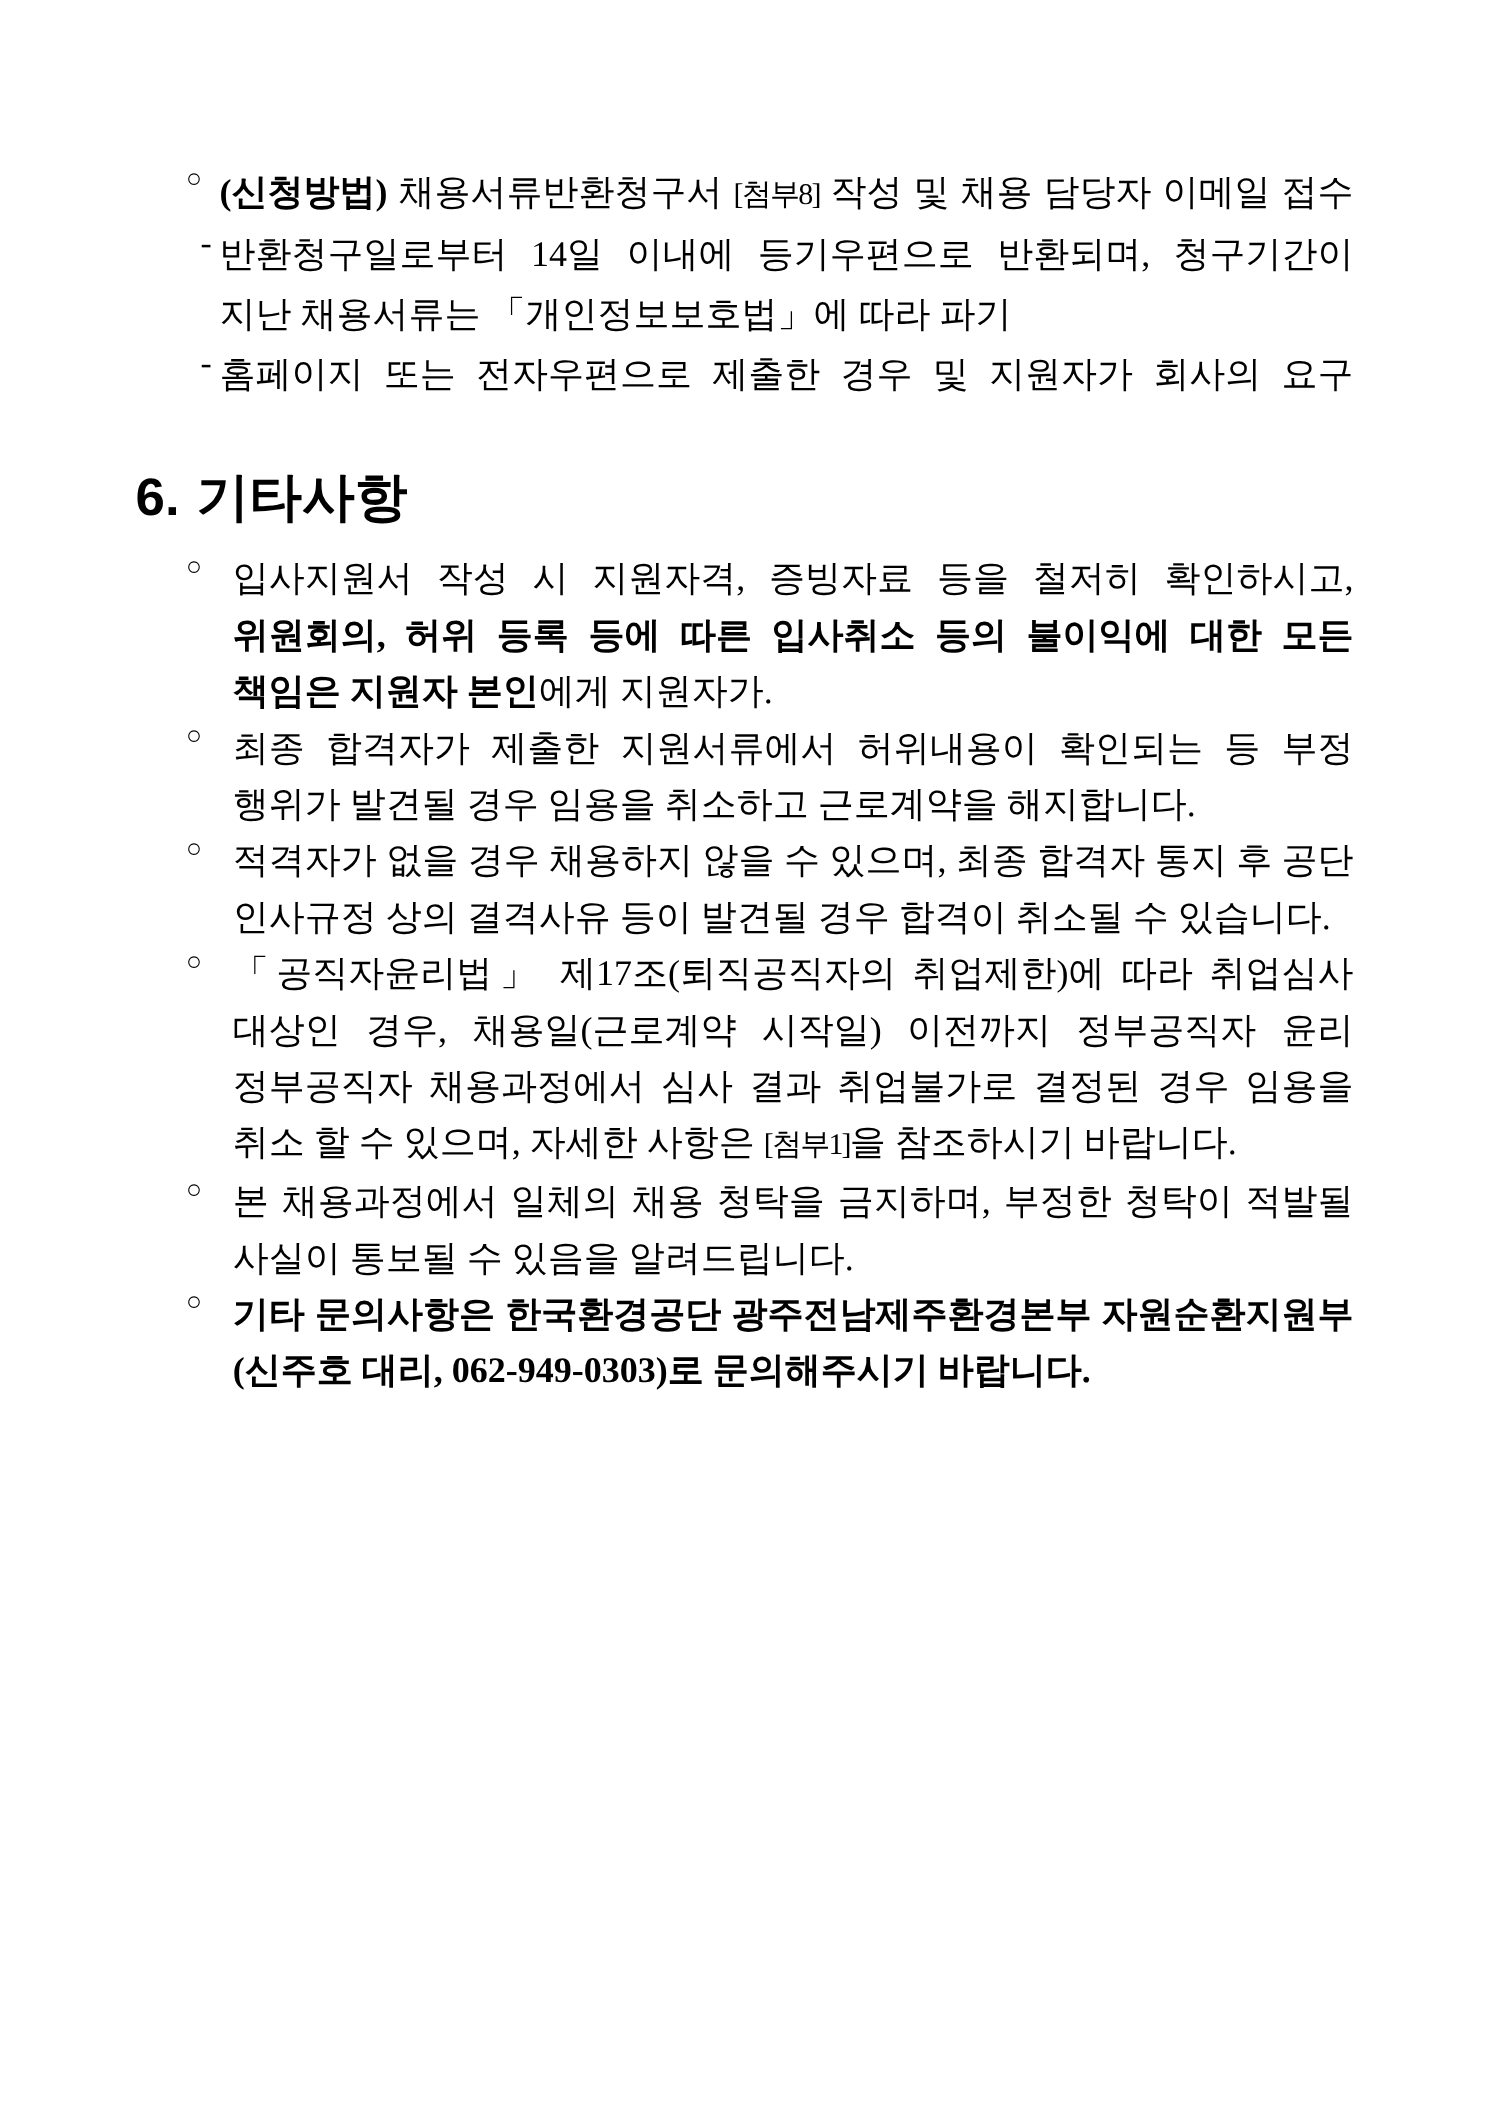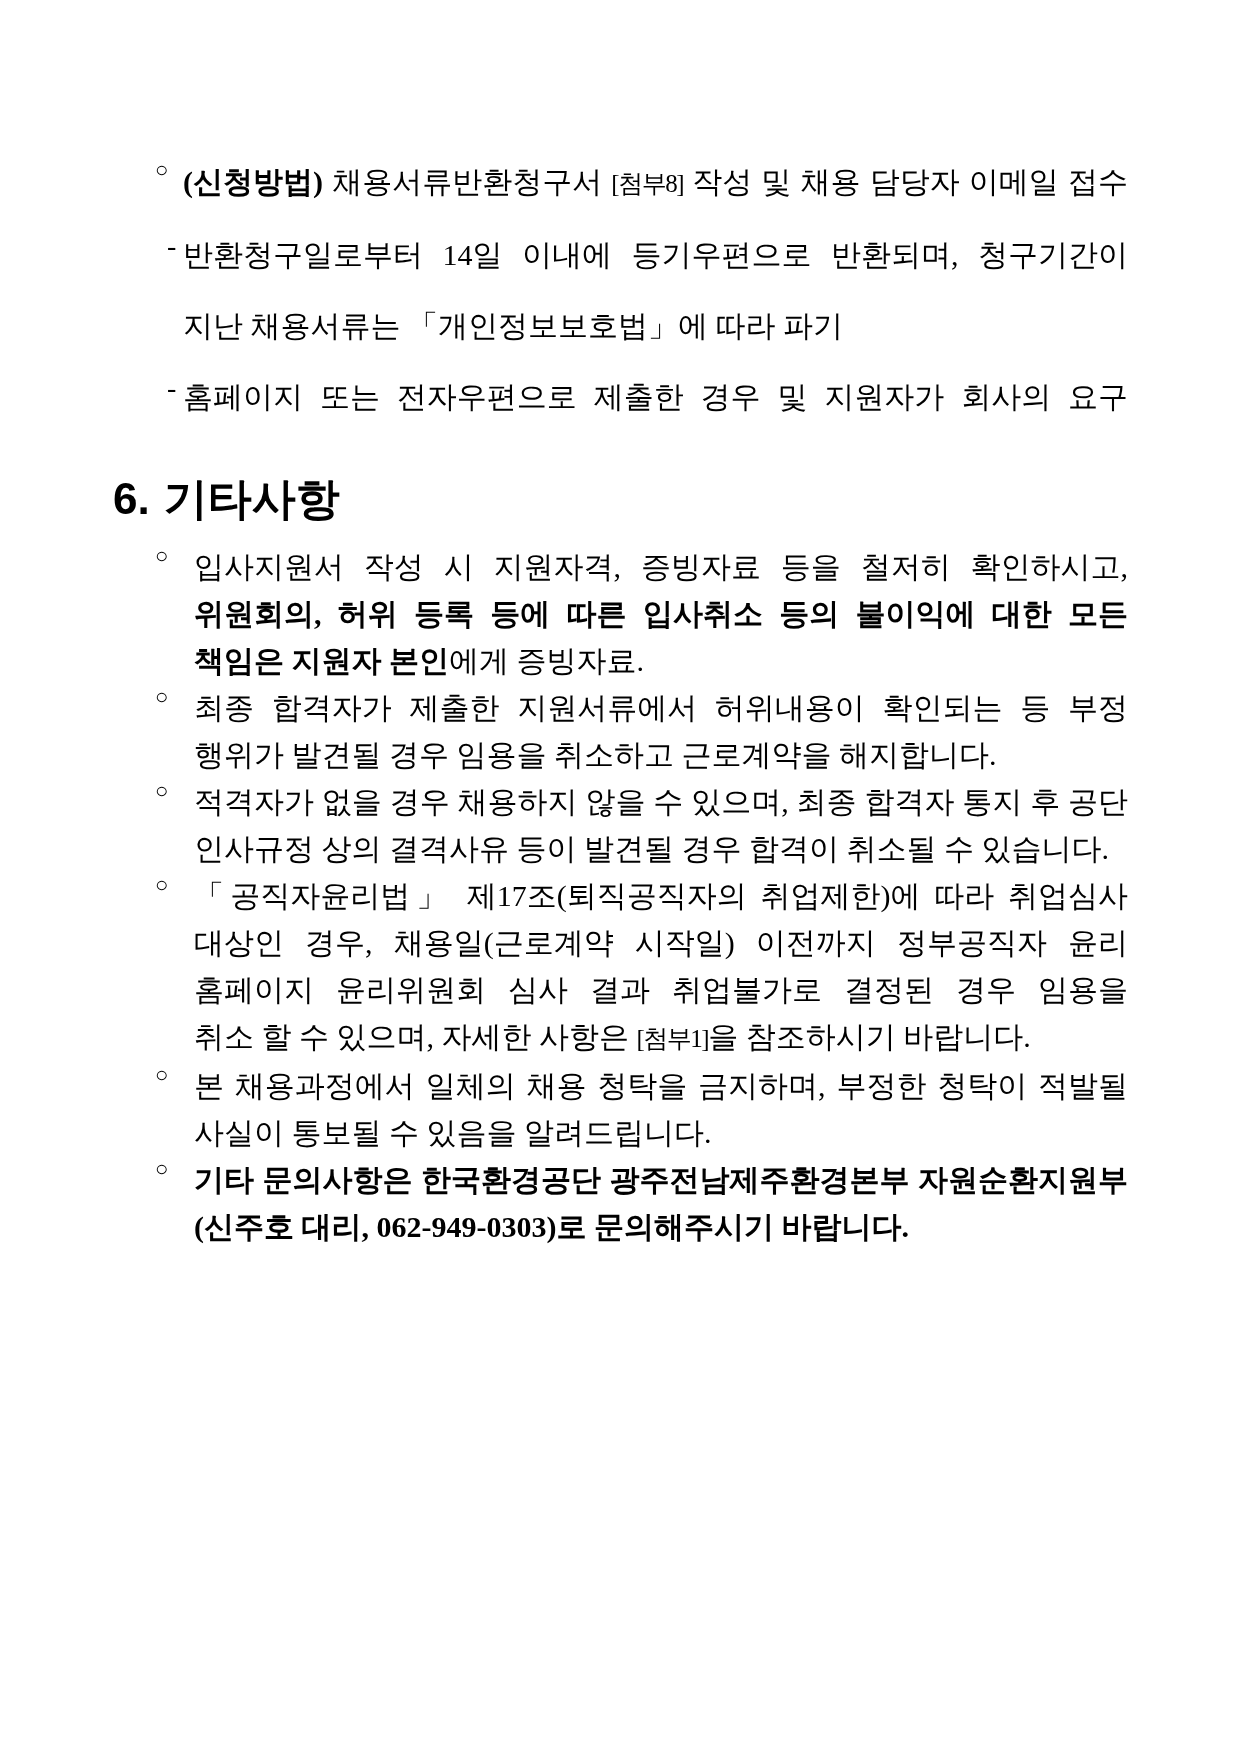--- a/index.html
+++ b/index.html
@@ -33,21 +33,21 @@
   .marker.dash{left:12px;font-size:28px;}
   .line{
     font-size:30px;
     white-space:normal;
     word-break:keep-all;
   }
   .line.j{
     text-align:justify;
     text-align-last:justify;
   }
-  .intro .line{line-height:50px;margin-top:21px;}
+  .intro .line{line-height:50px;}
   .section-body .line{line-height:47px;margin-left:11px;}
   .b{font-weight:bold;}
   .sm{
     font-size:25px;
     letter-spacing:-1.5px;
   }
   
   .heading{
     margin:53px 0 20px -42px;
     font-family:"Liberation Sans","DejaVu Sans",sans-serif;
@@ -82,37 +82,37 @@
 
     <div class="heading">
       <span class="num">6.</span><span>기타사항</span>
     </div>
 
     <div class="section-body" id="section-items">
         <div class="item">
           <span class="marker circ">○</span>
           <div class="line j"><span>입사지원서 작성 시 지원자격, 증빙자료 등을 철저히 확인하시고,</span></div>
           <div class="line j"><span class="b">위원회의, 허위 등록 등에 따른 입사취소 등의 불이익에 대한 모든</span></div>
-          <div class="line"><span class="b">책임은 지원자 본인</span><span>에게 증빙자료.</span></div>
+          <div class="line"><span class="b">책임은 지원자 본인</span><span>에게 지원자가.</span></div>
         </div>
         <div class="item">
           <span class="marker circ">○</span>
           <div class="line j"><span>최종 합격자가 제출한 지원서류에서 허위내용이 확인되는 등 부정</span></div>
           <div class="line"><span>행위가 발견될 경우 임용을 취소하고 근로계약을 해지합니다.</span></div>
         </div>
         <div class="item">
           <span class="marker circ">○</span>
           <div class="line j"><span>적격자가 없을 경우 채용하지 않을 수 있으며, 최종 합격자 통지 후 공단</span></div>
           <div class="line"><span>인사규정 상의 결격사유 등이 발견될 경우 합격이 취소될 수 있습니다.</span></div>
         </div>
         <div class="item">
           <span class="marker circ">○</span>
           <div class="line j"><span>「공직자윤리법」 제17조(퇴직공직자의 취업제한)에 따라 취업심사</span></div>
           <div class="line j"><span>대상인 경우, 채용일(근로계약 시작일) 이전까지 정부공직자 윤리</span></div>
-          <div class="line j"><span>홈페이지 윤리위원회 심사 결과 취업불가로 결정된 경우 임용을</span></div>
+          <div class="line j"><span>정부공직자 채용과정에서 심사 결과 취업불가로 결정된 경우 임용을</span></div>
           <div class="line"><span>취소 할 수 있으며, 자세한 사항은 </span><span class="sm">[첨부1]</span><span>을 참조하시기 바랍니다.</span></div>
         </div>
         <div class="item">
           <span class="marker circ">○</span>
           <div class="line j"><span>본 채용과정에서 일체의 채용 청탁을 금지하며, 부정한 청탁이 적발될</span></div>
           <div class="line"><span>사실이 통보될 수 있음을 알려드립니다.</span></div>
         </div>
         <div class="item">
           <span class="marker circ">○</span>
           <div class="line j"><span class="b">기타 문의사항은 한국환경공단 광주전남제주환경본부 자원순환지원부</span></div>

